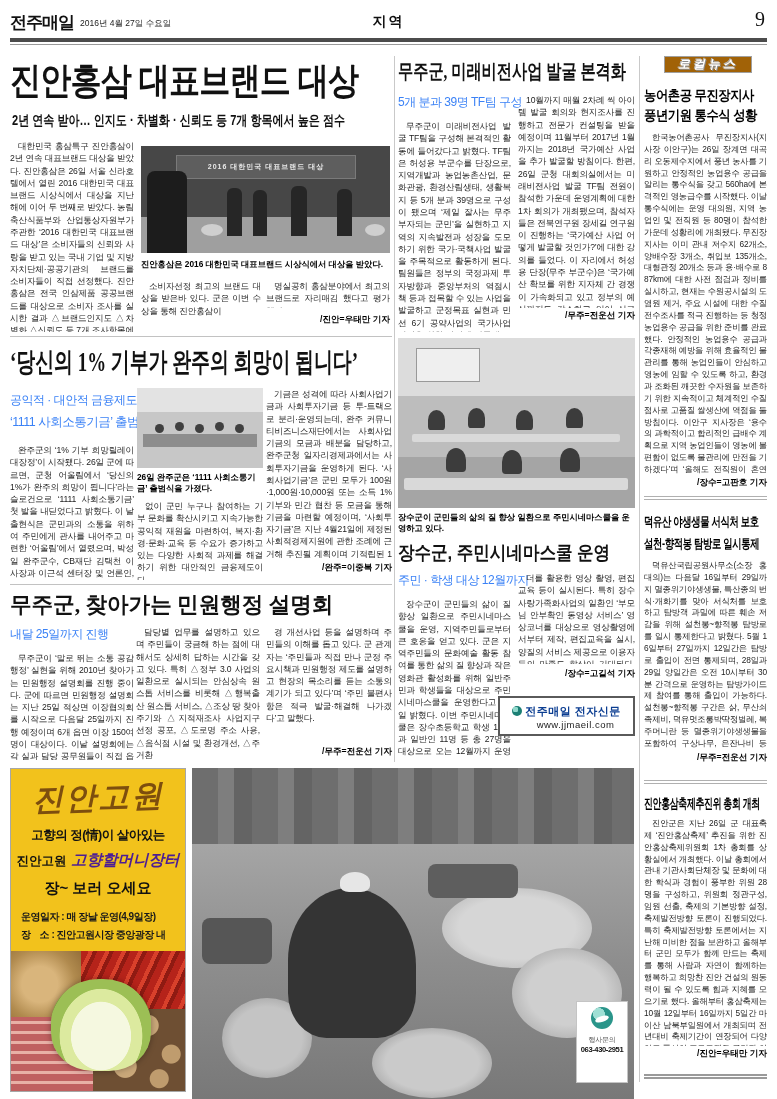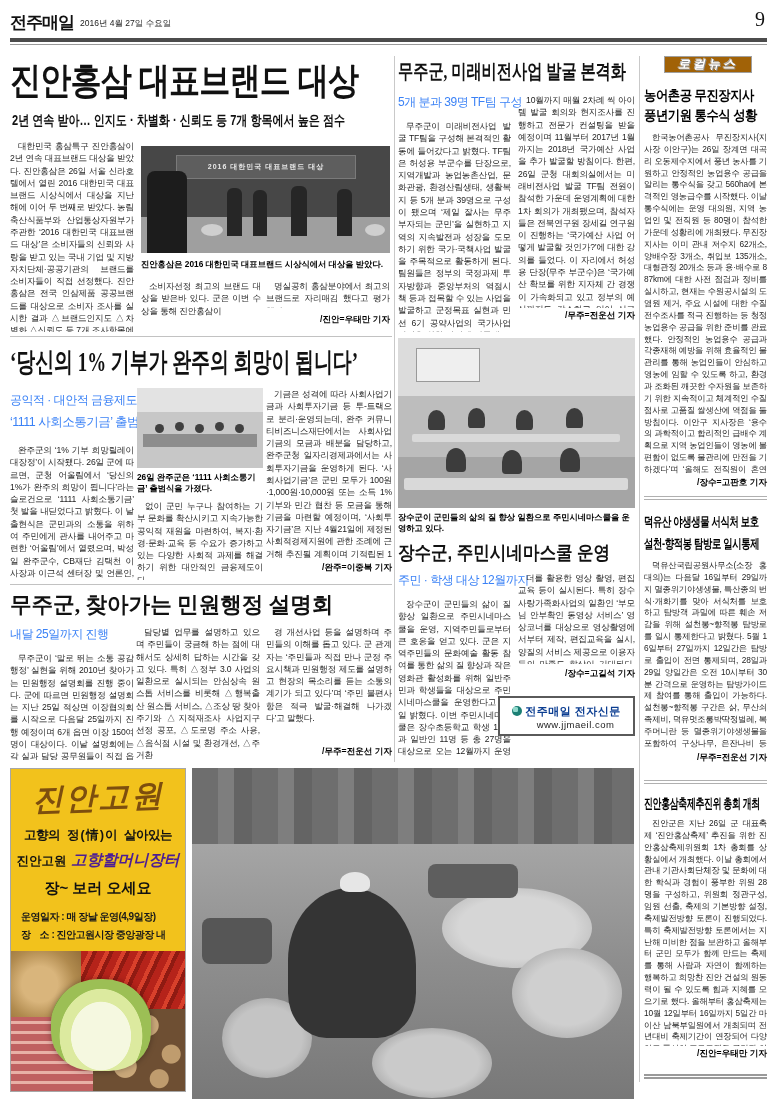--- a/index.html
+++ b/index.html
@@ -61,21 +61,21 @@
   
   .epaper { border:2px solid #5a5a5a; text-align:center; padding-top:3px; background:#fff; }
   .eplogo { display:inline-block; width:10px; height:10px; border-radius:50%;
             background:radial-gradient(circle at 35% 35%, #8fd8cb 0 30%, #1b7f74 32% 100%); vertical-align:-1px; margin-right:3px; }
   .eptitle { font-size:11px; font-weight:900; letter-spacing:0.5px; color:#0b3d91; display:inline-block; }
   .epurl { font-size:9.5px; color:#222; letter-spacing:0.5px;margin-left:18px; }
   
   .adbox { border:1px solid #a7a7a7; background:#f2c21c; }
   .ad-brand { font-family:"Liberation Serif", serif; font-style:italic; font-weight:900; font-size:31px;
               color:#7d4e0e; text-align:center; letter-spacing:2px; transform:rotate(-2deg); }
-  .ad-l1 { font-size:12.5px; font-weight:900; text-align:center; color:#121212; letter-spacing:-0.5px;font-family:Liberation Mono, monospace; }
+  .ad-l1 { font-size:12.5px; font-weight:900; text-align:center; color:#121212; letter-spacing:-0.5px; }
   .ad-l2 { text-align:center; white-space:nowrap; }
   .ad-l2 .blk { font-size:12.5px; font-weight:900; color:#121212; }
   .ad-l2 .red { font-family:"Liberation Serif", serif; font-size:15.5px; font-weight:900; color:#4c1d95; font-style:italic; }
   .ad-l3 { font-size:15px; font-weight:900; text-align:center; color:#111; }
   .ad-info { font-size:10px; font-weight:900; color:#1a1a1a; white-space:pre; letter-spacing:-0.5px; }
   .collage { position:absolute; left:0; bottom:0; width:100%; height:140px; background:#caa265; }
   .c-ginseng { position:absolute; left:0; top:0; width:72px; height:74px;
                background:radial-gradient(circle at 40% 45%, #d9b57c 0 30%, #b08a4e 60%, #8a6531 100%); }
   .c-pepper { position:absolute; right:0; top:0; width:104px; height:92px;
               background:repeating-linear-gradient(115deg,#b5231a 0 7px,#d8402b 7px 11px,#8f1a12 11px 15px); }
@@ -93,20 +93,21 @@
                box-shadow:0 0 6px rgba(0,0,0,.35); }
 </style>
 </head>
 <body>
 
 <div id="page">
 
   <div class="abs" style="left:10px; top:8px; width:757px; height:28px;">
     <span class="abs" style="left:0; top:3px; font-size:17px; font-weight:900; letter-spacing:-1px;">전주매일</span>
     <span class="abs" style="left:70px; top:10px; font-size:8.5px; color:#222;">2016년 4월 27일 수요일</span>
+    <span class="abs" style="left:0; right:0; top:5px; text-align:center; font-size:14px; font-weight:bold; letter-spacing:2px;">지역</span>
     <span class="abs" style="right:2px; top:0; font-size:20px; font-family:'Liberation Serif',serif;">9</span>
   </div>
   <div class="abs headbar" style="left:10px; top:38px; width:757px;"></div>
   <div class="abs headbar2" style="left:10px; top:44px; width:757px;"></div>
 
   <div class="abs vl" style="left:394px; top:56px; height:706px;"></div>
   <div class="abs vl" style="left:639px; top:56px; height:1026px;"></div>
 
   <div class="abs" style="left:0; top:0; width:0; height:0;"></div>
   <div class="abs" style="left:10px; top:56px; width:382px; height:50px; overflow:hidden;">
@@ -254,15 +255,20 @@
   <div class="abs ph ph4" style="left:192px; top:768px; width:442px; height:331px;">
     <div class="stalls"></div>
     <div class="blob" style="left:250px; top:120px; width:150px; height:80px; background:radial-gradient(#d6d6d6 0 55%, #ababab 100%);"></div>
     <div class="blob" style="left:320px; top:180px; width:110px; height:90px; background:radial-gradient(#cfcfcf 0 50%, #9b9b9b 100%);"></div>
     <div class="blob" style="left:30px; top:230px; width:90px; height:80px; background:radial-gradient(#c4c4c4 0 55%, #8e8e8e 100%);"></div>
     <div class="blob" style="left:180px; top:260px; width:120px; height:70px; background:radial-gradient(#cacaca 0 55%, #8a8a8a 100%);"></div>
     <div class="vendor"></div>
     <div class="vendorhat"></div>
     <div class="blob" style="left:10px; top:150px; width:70px; height:46px; background:#565656; border-radius:8px;"></div>
     <div class="blob" style="left:236px; top:96px; width:90px; height:34px; background:#5e5e5e; border-radius:8px;"></div>
+    <div class="contact" style="right:6px; bottom:16px; width:52px; height:82px;">
+      <span class="clogo"></span>
+      <div class="lbl">행사문의</div>
+      <div class="tel">063-430-2951</div>
+    </div>
   </div>
 
 </div>
 
 </body></html>

